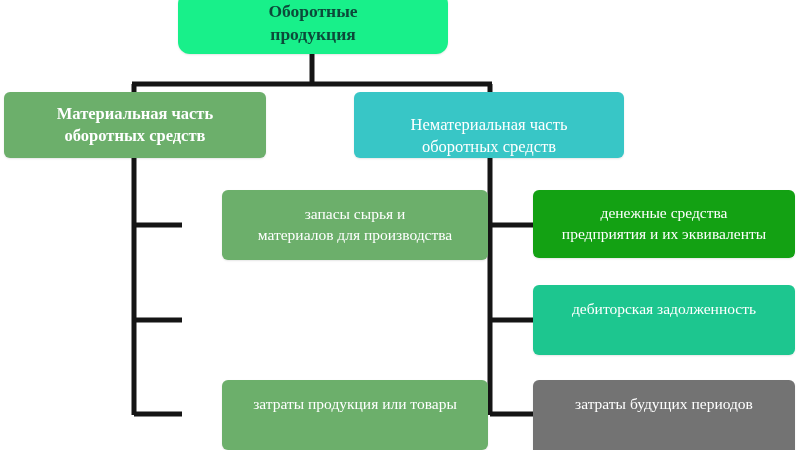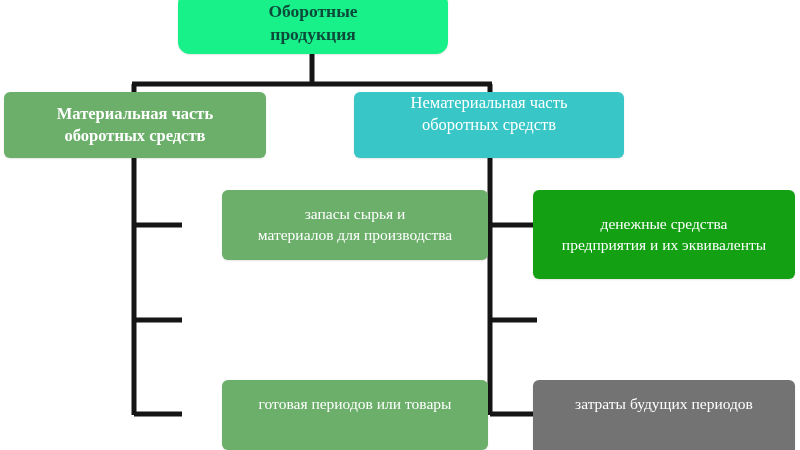--- a/index.html
+++ b/index.html
@@ -70,21 +70,21 @@
     align-items: center;
   }
   #node-intangible {
     left: 354px;
     top: 92px;
     width: 270px;
     height: 66px;
     background: #38C6C6;
     font-weight: normal;
     font-size: 16.5px;
-    align-items: flex-start;
+    align-items: flex-end;
   }
 
   
   .leaf-left {
     left: 178px;
     width: 266px;
     background: #6CAF6B;
     font-size: 15.5px;
     padding: 14px 12px 0 12px;
     align-items: flex-start;
@@ -95,21 +95,21 @@
   #node-finished { top: 380px; height: 70px; }
 
   
   .leaf-right {
     left: 533px;
     width: 262px;
     font-size: 15.5px;
     padding: 14px 10px 0 10px;
     align-items: flex-start;
   }
-  #node-cash     { top: 190px; height: 89px; background: #13A113; align-items: center; padding-top: 0; }
+  #node-cash     { top: 190px; height: 68px; background: #13A113; align-items: center; padding-top: 0; }
   #node-recv     { top: 285px; height: 70px; background: #1DC68F; }
   #node-prepaid  { top: 380px; height: 90px; background: #737373; }
 </style>
 </head>
 <body>
 
 <div id="diagram">
 
   <svg class="connectors" viewBox="0 0 800 450" xmlns="http://www.w3.org/2000/svg">
 
@@ -147,26 +147,29 @@
 оборотных средств</span>
   </div>
 
   <div class="node leaf-left" id="node-raw">
     <span class="label">запасы сырья и
 материалов для производства</span>
   </div>
 
 
   <div class="node leaf-left" id="node-finished">
-    <span class="label">готовая периодов или товары</span>
+    <span class="label">затраты продукция или товары</span>
   </div>
 
   <div class="node leaf-right" id="node-cash">
     <span class="label">денежные средства
 предприятия и их эквиваленты</span>
   </div>
 
+  <div class="node leaf-right" id="node-recv">
+    <span class="label">дебиторская задолженность</span>
+  </div>
 
   <div class="node leaf-right" id="node-prepaid">
     <span class="label">затраты будущих периодов</span>
   </div>
 
 </div>
 
 </body></html>

